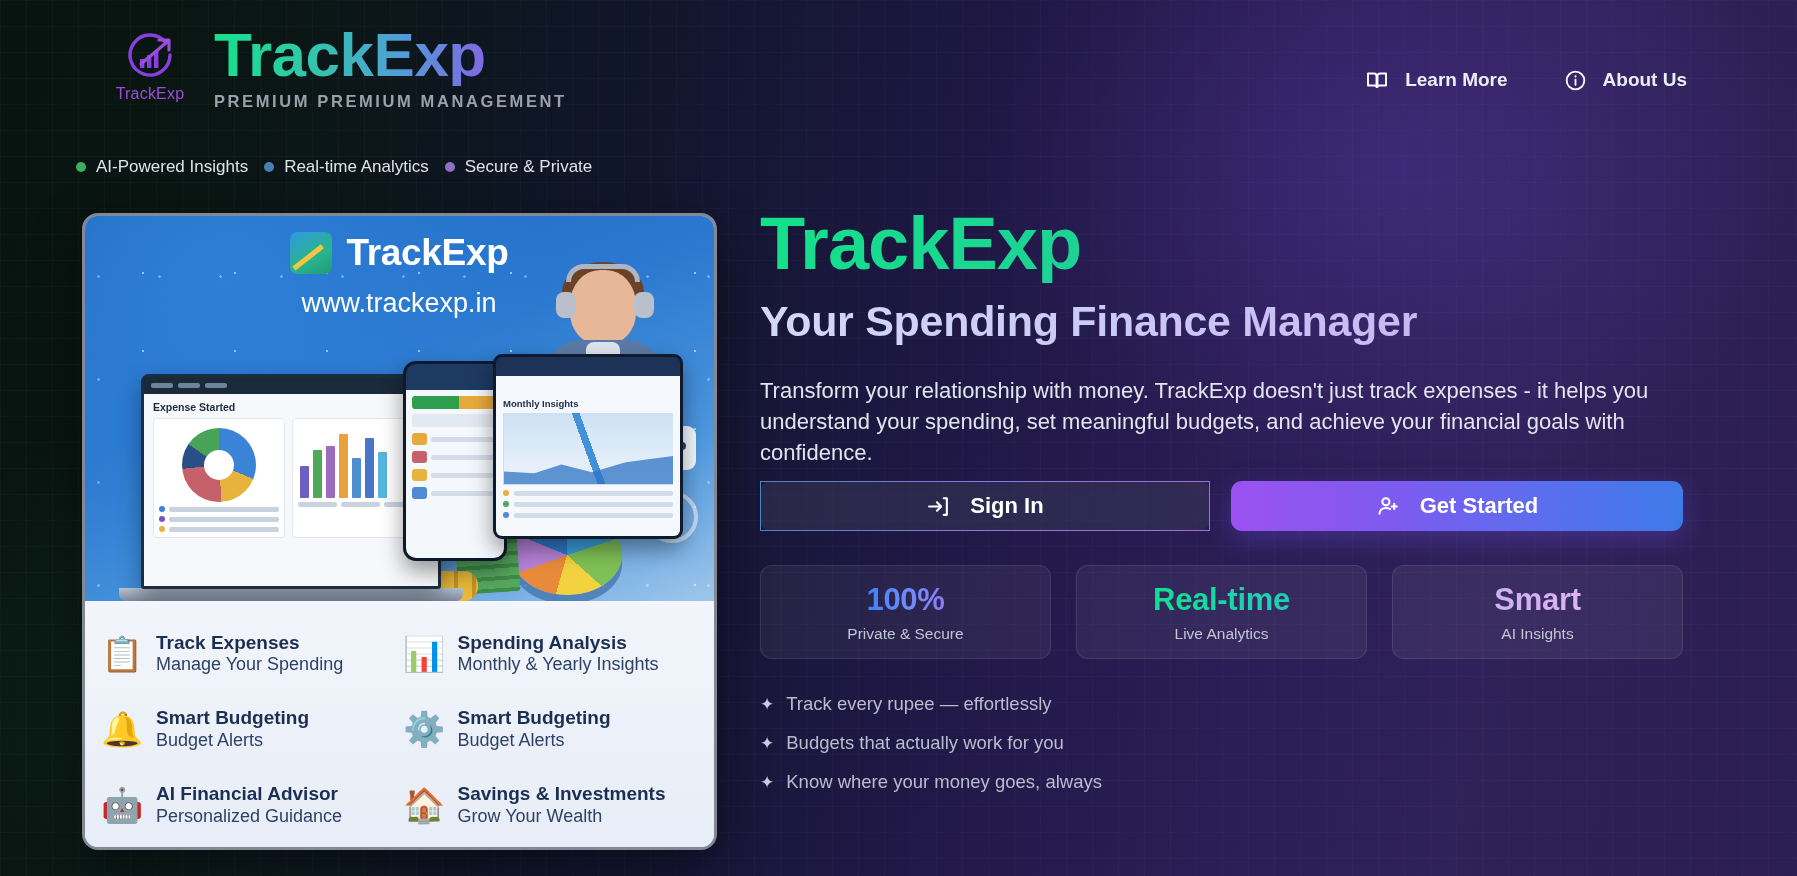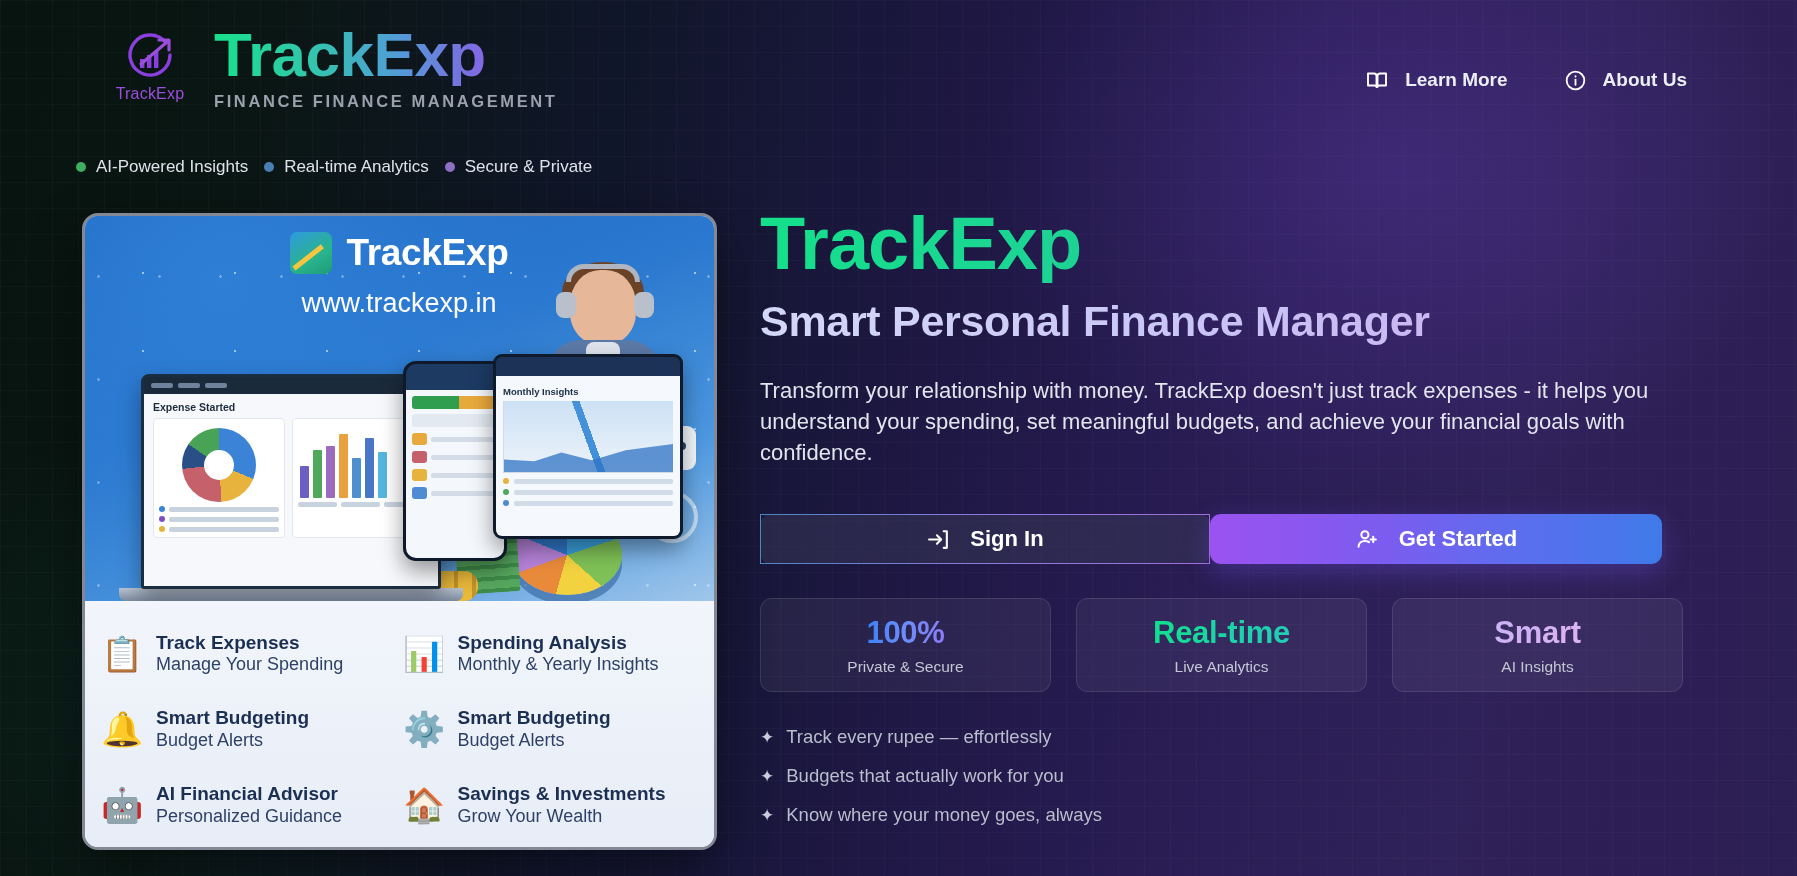--- a/index.html
+++ b/index.html
@@ -264,21 +264,21 @@
     position: absolute;
     left: 408px; bottom: 62px;
     width: 190px; height: 185px;
     background: #14243c;
     border-radius: 9px;
     border: 3px solid #0f1b2d;
     overflow: hidden;
     box-shadow: 0 10px 22px rgba(0,0,0,0.4);
   }
   .mock-tablet .thead { height: 19px; background: #1c3357; }
-  .mock-tablet .tbody { background: #f5f8fc; height: 100%; padding: 10px 7px; }
+  .mock-tablet .tbody { background: #f5f8fc; height: 100%; padding: 22px 7px; }
   .tt { font-size: 9.5px; font-weight: 700; color: #20324a; margin-bottom: 4px; }
   .area {
     height: 72px;
     background:
       linear-gradient(180deg, rgba(86,158,224,0.25), rgba(86,158,224,0.05)),
       linear-gradient(70deg, transparent 48%, #3f8ed8 48%, #3f8ed8 52%, transparent 52%);
     border-bottom: 1px solid #cfdaea;
     border-left: 1px solid #cfdaea;
     position: relative;
   }
@@ -402,22 +402,23 @@
     color: transparent;
   }
   .hero-p {
     margin-top: 29px;
     width: 900px;
     font-size: 22px;
     line-height: 1.42;
     color: #e3e5ee;
   }
   .cta-row {
-    margin-top: 46px;
-    display: flex;
+    margin-top: 13px;
+    display: flex;
+    gap: 21px;
   }
   .btn {
     height: 50px;
     border-radius: 11px;
     display: flex;
     align-items: center;
     justify-content: center;
     gap: 19px;
     font-size: 22px;
     font-weight: 700;
@@ -493,21 +494,21 @@
           <rect x="25" y="24" width="4.4" height="13" fill="#8b3fe0"></rect>
           <rect x="32" y="20" width="4.4" height="17" fill="#8b3fe0"></rect>
           <path d="M19 33 L45 11" fill="none" stroke="#9b4ddb" stroke-width="3.2" stroke-linecap="round"></path>
           <path d="M37 9 L47 9 L47 19" fill="none" stroke="#9b4ddb" stroke-width="3.2" stroke-linecap="round" stroke-linejoin="round"></path>
         </svg>
       </span>
       <span class="logo-word">TrackExp</span>
     </div>
     <div class="brand-text">
       <div class="brand-title">TrackExp</div>
-      <div class="brand-sub">FINANCE FINANCE MANAGEMENT</div>
+      <div class="brand-sub">PREMIUM PREMIUM MANAGEMENT</div>
     </div>
   </div>
 
   <div class="nav">
     <div class="nav-item">
       <span>
         <svg width="24" height="24" viewBox="0 0 24 24" fill="none" stroke="#ffffff" stroke-width="1.9" stroke-linecap="round" stroke-linejoin="round">
           <path d="M3 5.5h6a2.5 2.5 0 0 1 2.5 2.5v11A2 2 0 0 0 9.5 17.5H3z"></path>
           <path d="M21 5.5h-6A2.5 2.5 0 0 0 12.5 8v11a2 2 0 0 1 2-1.5H21z"></path>
         </svg>
@@ -710,21 +711,21 @@
       <span>
         <span class="feat-title">Savings &amp; Investments</span>
         <span class="feat-sub" style="display:block">Grow Your Wealth</span>
       </span>
     </div>
   </div>
 </div>
 
 <div class="hero">
   <div class="hero-h1">TrackExp</div>
-  <div class="hero-h2">Smart Personal Finance Manager</div>
+  <div class="hero-h2">Your Spending Finance Manager</div>
   <div class="hero-p">Transform your relationship with money. TrackExp doesn't just track expenses - it helps you understand your spending, set meaningful budgets, and achieve your financial goals with confidence.</div>
 
   <div class="cta-row">
     <div class="btn btn-signin">
       <span>
         <svg width="25" height="25" viewBox="0 0 24 24" fill="none" stroke="#ffffff" stroke-width="2" stroke-linecap="round" stroke-linejoin="round">
           <path d="M3 12h11"></path>
           <path d="M10.5 8l4 4-4 4"></path>
           <path d="M17 4h3v16h-3"></path>
         </svg>

